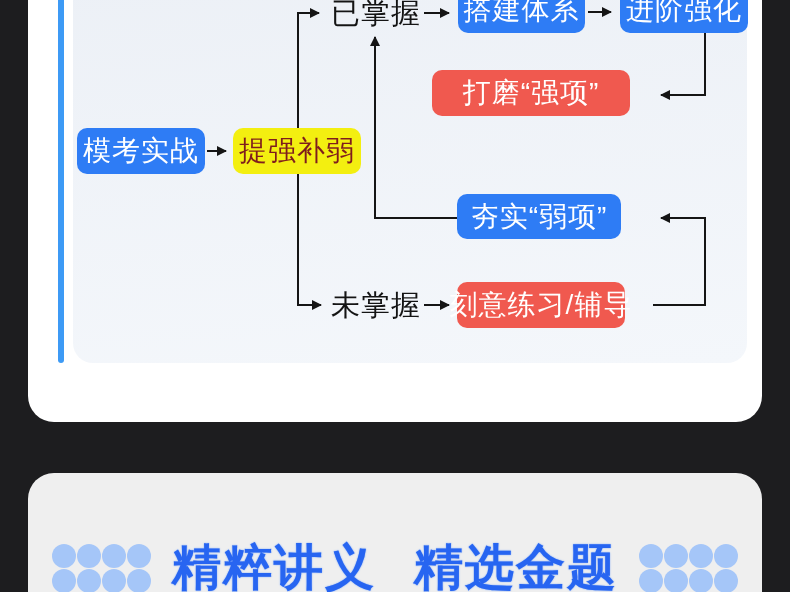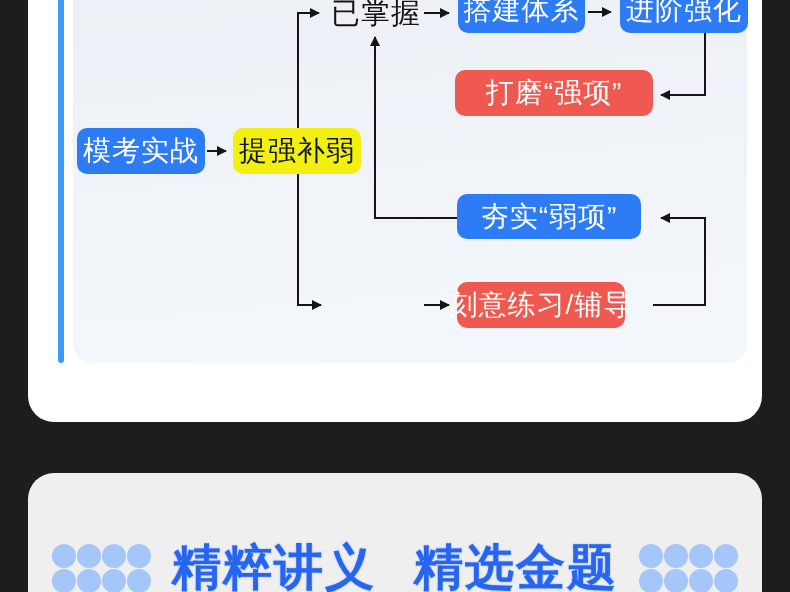--- a/index.html
+++ b/index.html
@@ -26,34 +26,34 @@
   }
   .flow-svg{position:absolute;left:0;top:0;width:790px;height:430px;}
 
   .node{
     position:absolute;display:flex;align-items:center;justify-content:center;
     border-radius:10px;font-size:28px;color:#ffffff;white-space:nowrap;
     letter-spacing:1px;
   }
   .node.blue{background:#2e7cf5;}
   .node.red{background:#f0594f;}
-  .node.yellow{background:#f3ef10;color:#0f172a;}
+  .node.yellow{background:#f3ef10;color:#7f1d1d;}
 
   .flow-label{
     position:absolute;font-size:29px;color:#141414;text-align:center;
     white-space:nowrap;letter-spacing:1px;
   }
 
   
   .n-mock{left:77px;top:128px;width:128px;height:46px;text-align:center;}
   .n-improve{left:233px;top:128px;width:128px;height:46px;}
   .n-build{left:458px;top:-13px;width:127px;height:46px;}
   .n-advance{left:620px;top:-13px;width:128px;height:46px;}
-  .n-polish{left:455px;top:70px;width:198px;height:46px;}
-  .n-solidify{left:457px;top:194px;width:184px;height:45px;}
+  .n-polish{left:432px;top:70px;width:198px;height:46px;}
+  .n-solidify{left:457px;top:194px;width:164px;height:45px;}
   .n-practice{left:457px;top:282px;width:168px;height:46px;}
   .l-mastered{left:329px;top:-3px;width:94px;line-height:32px;}
   .l-notmastered{left:329px;top:289px;width:94px;line-height:32px;}
 
   
   .card-materials{
     position:absolute;left:28px;top:473px;width:734px;height:190px;
     background:#efefef;border-radius:26px;
   }
   .materials-heading-row{
@@ -99,20 +99,21 @@
     </g>
   </svg>
 
   <div class="node blue n-mock">模考实战</div>
   <div class="node yellow n-improve">提强补弱</div>
   <div class="flow-label l-mastered">已掌握</div>
   <div class="node blue n-build">搭建体系</div>
   <div class="node blue n-advance">进阶强化</div>
   <div class="node red n-polish">打磨“强项”</div>
   <div class="node blue n-solidify">夯实“弱项”</div>
+  <div class="flow-label l-notmastered">未掌握</div>
   <div class="node red n-practice">刻意练习/辅导</div>
 
   <div class="card-materials">
     <div class="materials-heading-row">
       <div class="dot-cluster">
         <span class="dot"></span>
           <span class="dot"></span>
           <span class="dot"></span>
           <span class="dot"></span>
         <span class="dot"></span>

